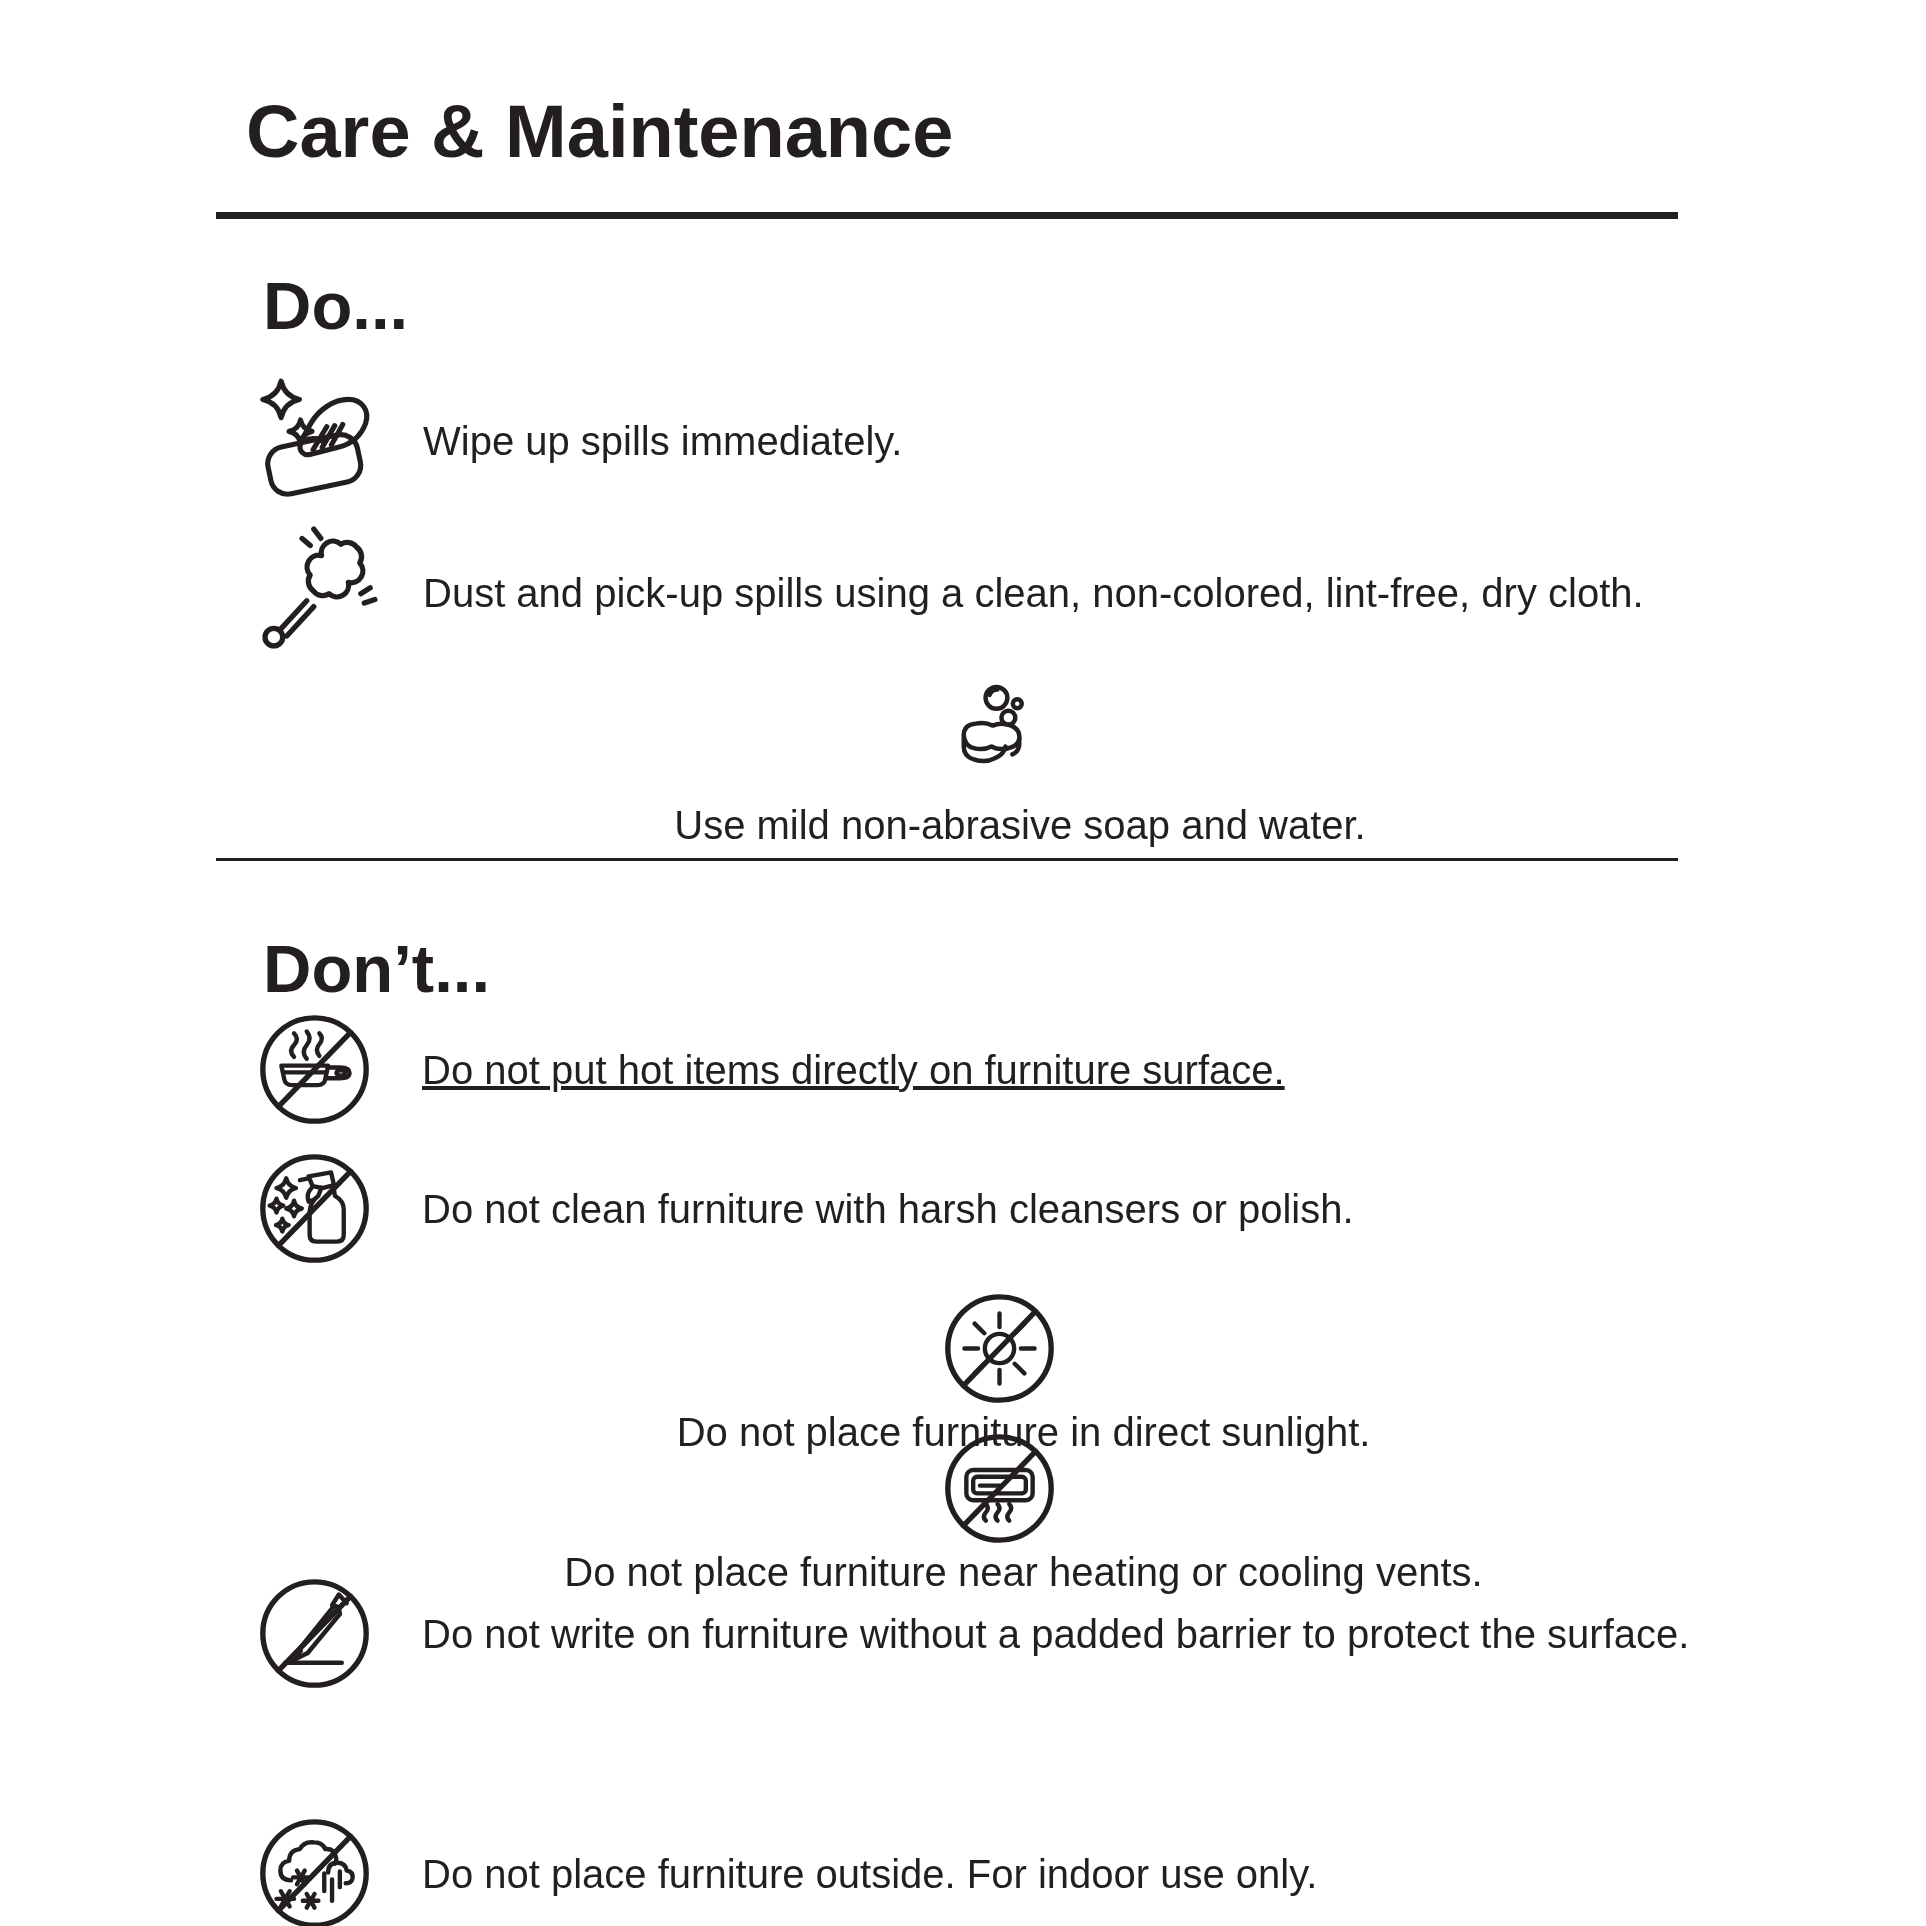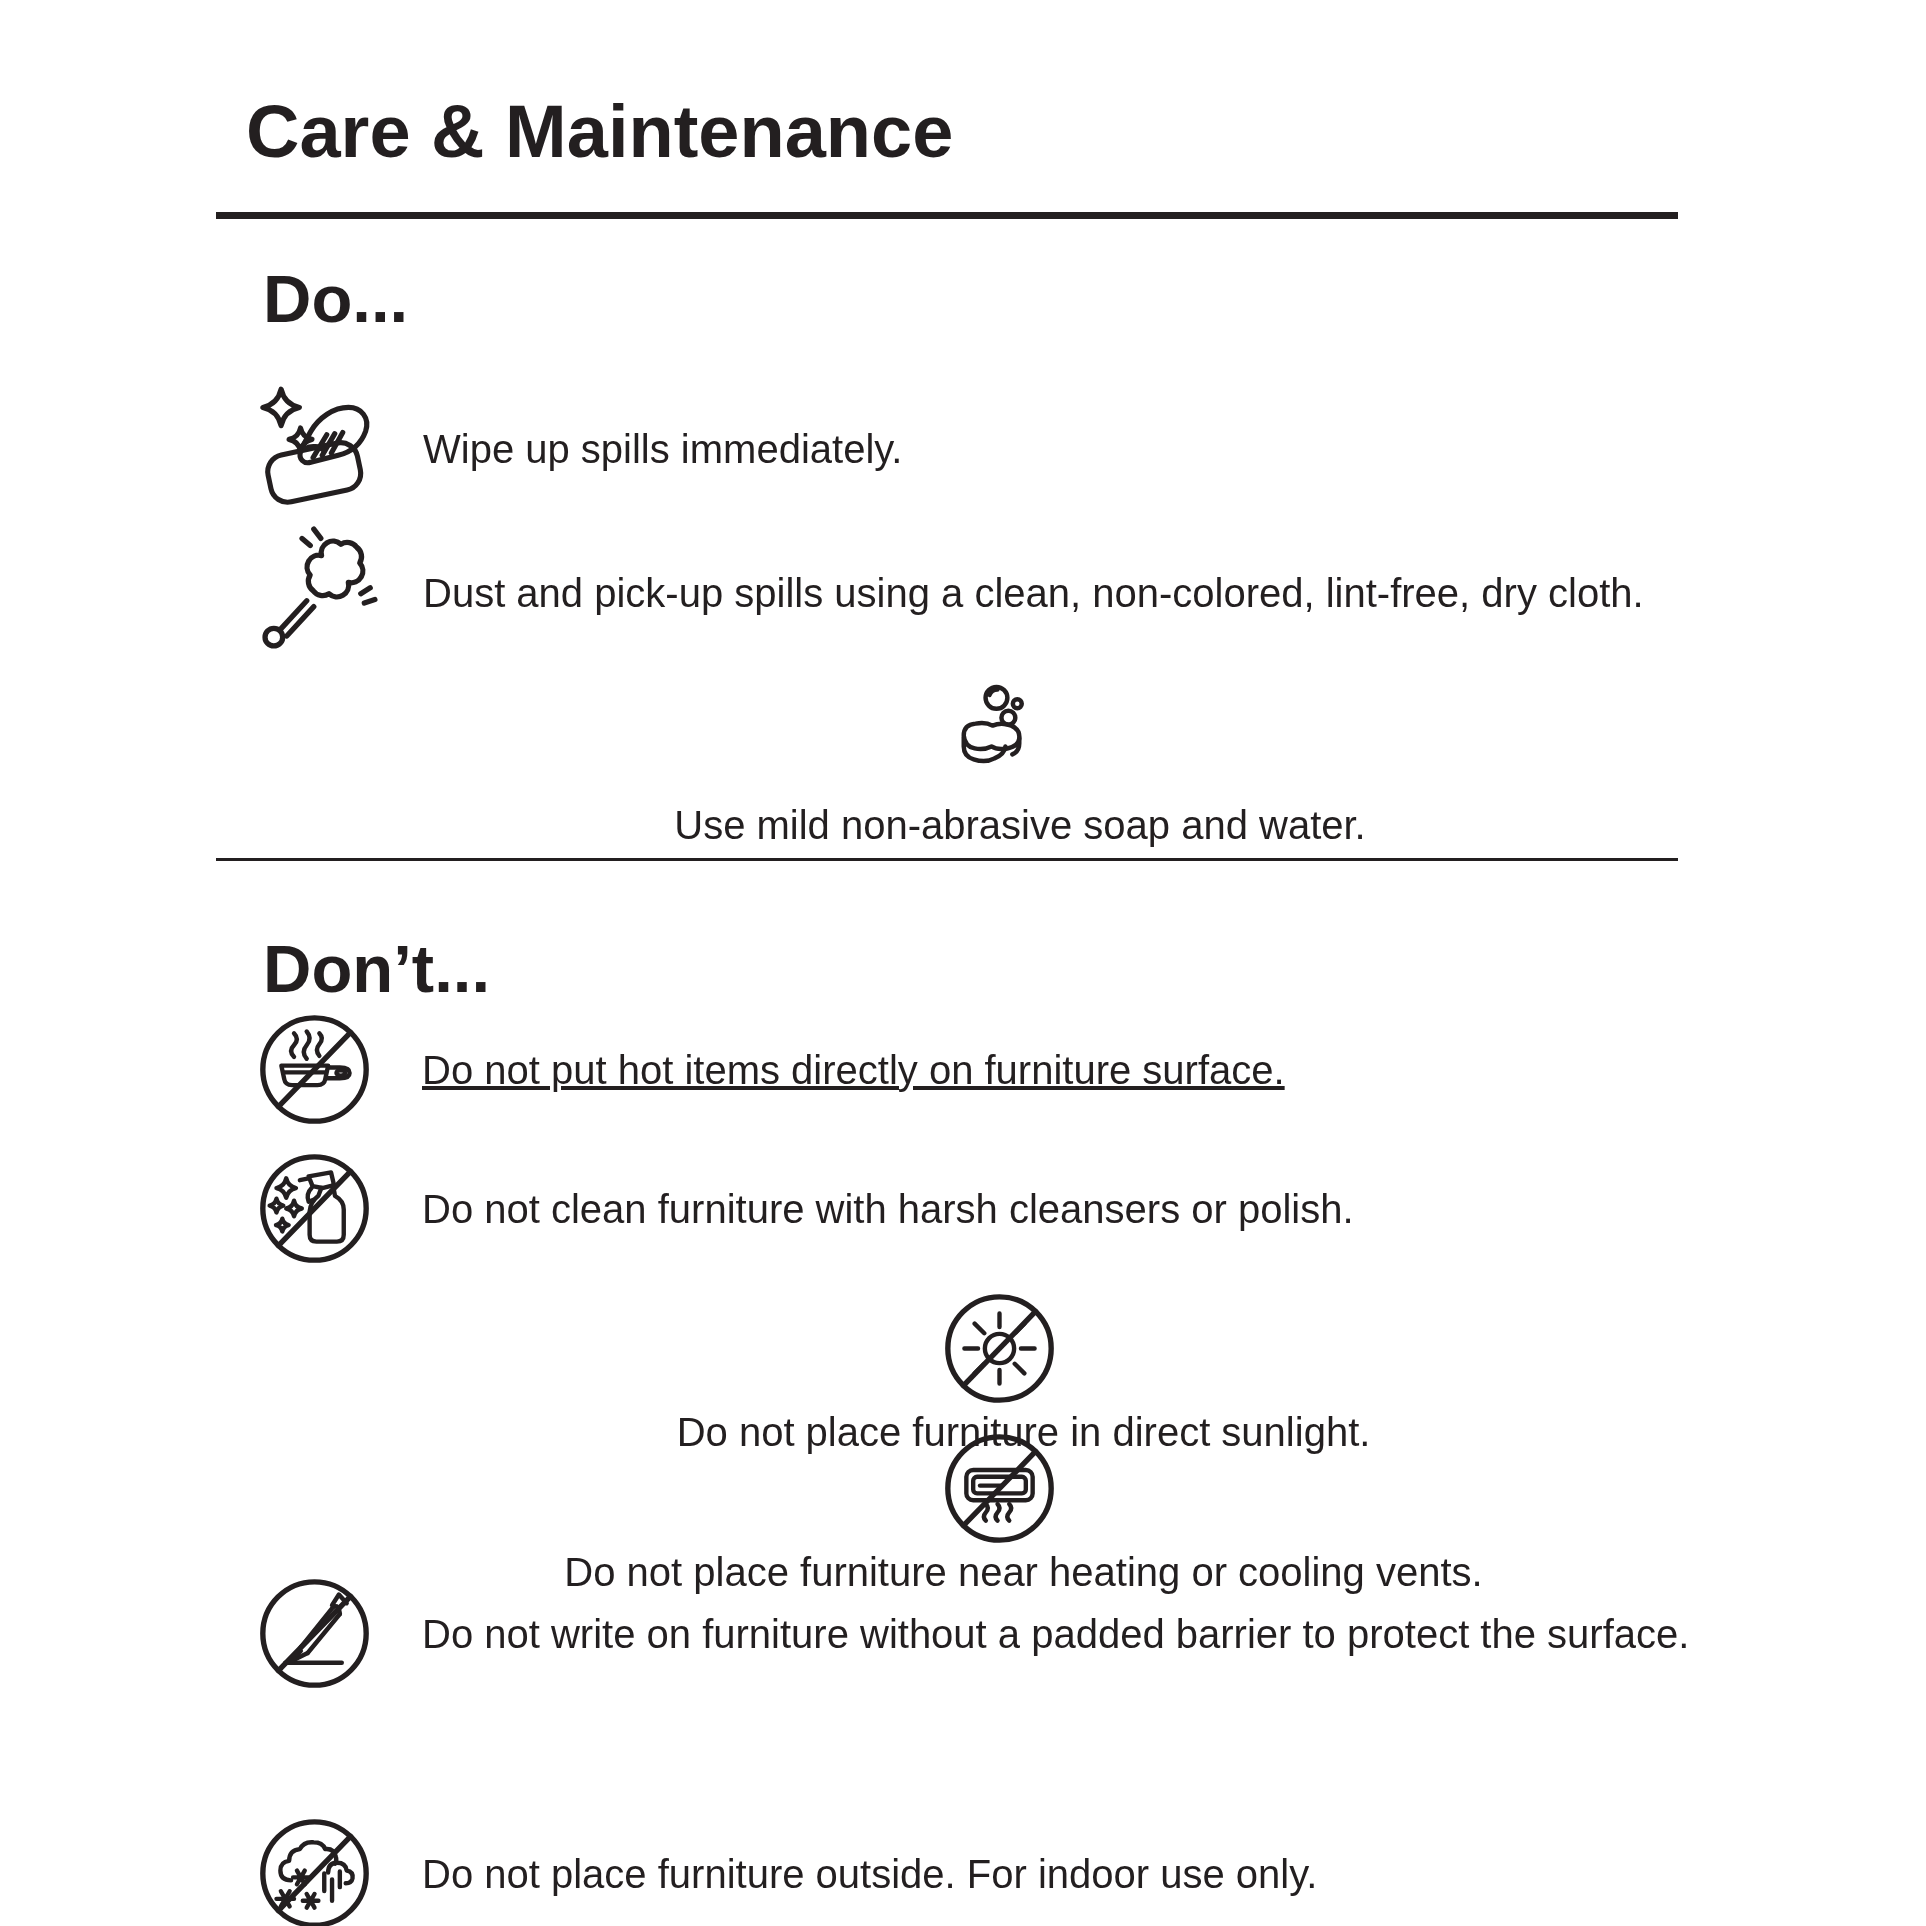--- a/index.html
+++ b/index.html
@@ -10,21 +10,21 @@
   .title{
     position:absolute;left:246px;top:95px;font-size:74px;font-weight:bold;
     line-height:1;letter-spacing:0;
   }
   .rule{position:absolute;left:216px;width:1462px;background:#231f20;}
   .rule-thick{top:212px;height:7px;}
   .rule-thin{top:858px;height:3px;}
   .section-heading{
     position:absolute;left:263px;font-size:67px;font-weight:bold;line-height:1;
   }
-  .heading-do{top:265px;}
+  .heading-do{top:272px;}
   .heading-dont{top:907px;margin-top:28px;}
   .row{position:absolute;display:flex;align-items:center;}
   .row .icon-box{flex:0 0 auto;display:flex;align-items:center;justify-content:flex-start;}
   .do-row{left:248px;width:1544px;}
   .do-row .icon-box{width:175px;}
   .dont-row{left:256px;width:1535px;}
   .dont-row .icon-box{width:166px;}
   .item-text{font-size:40px;line-height:1.25;color:#231f20;white-space:nowrap;}
   svg{display:block;}
   .ln{fill:none;stroke:#231f20;stroke-width:4.5;stroke-linecap:round;stroke-linejoin:round;}
@@ -33,21 +33,21 @@
 </head>
 <body>
 
 <div class="page">
 
   <div class="title">Care &amp; Maintenance</div>
   <div class="rule rule-thick"></div>
 
   <div class="section-heading heading-do">Do...</div>
 
-  <div class="row do-row" style="top:386px;height:125px;">
+  <div class="row do-row" style="top:378px;height:125px;">
     <div class="icon-box">
       <svg width="137" height="137" viewBox="0 0 120 120">
         <path class="ln" d="M29 8 Q31.9 21.1 45 24 Q31.9 26.9 29 40 Q26.1 26.9 13 24 Q26.1 21.1 29 8 Z"></path>
         <path class="ln" d="M46 42 Q47.8 50.2 56 52 Q47.8 53.8 46 62 Q44.2 53.8 36 52 Q44.2 50.2 46 42 Z"></path>
         <rect class="ln" x="18" y="60" width="80" height="42" rx="15" transform="rotate(-12 58 81)"></rect>
         <path class="ln" d="M103 45 C107 33 99 24 88 24 C75 24 62 33 55 45 C51 52 48 58 46 63 C44 69 49 74 55 72 L79 66 C91 63 99 56 103 45 Z" fill="#fff"></path>
         <path class="ln" d="M57 68 L69 48 M65 66 L76 47 M73 64 L83 46"></path>
         <path class="ln" d="M50 60 C56 57 63 58 67 62"></path>
       </svg>
     </div>

